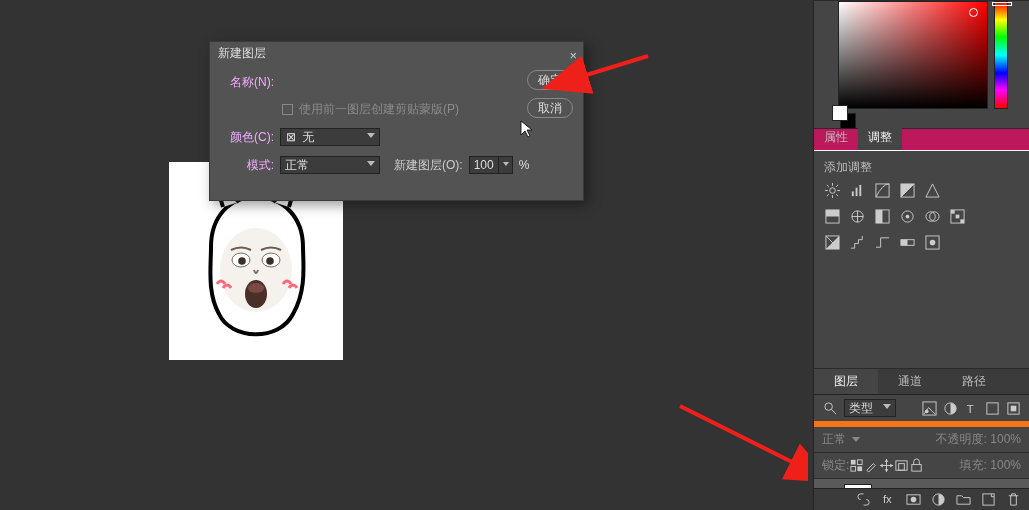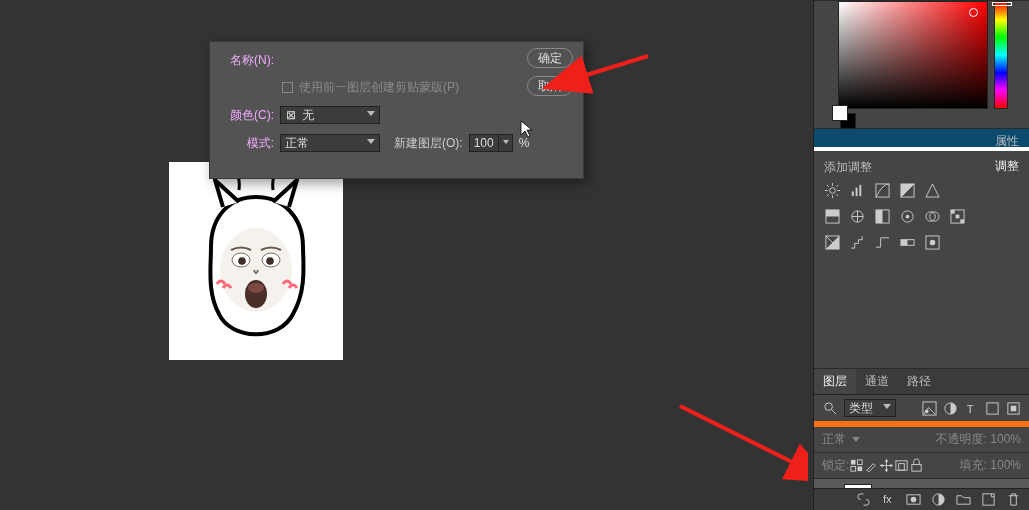--- a/index.html
+++ b/index.html
@@ -45,33 +45,33 @@
                     linear-gradient(to right, #fff, #f00); border:1px solid #222;}
   .sat .dot { position:absolute; width:9px; height:9px; border:1px solid #fff; border-radius:50%; left:130px; top:6px; }
   .hue { position:absolute; left:180px; top:0px; width:14px; height:108px;
          background:linear-gradient(to bottom,#f00,#ff0 17%,#0f0 33%,#0ff 50%,#00f 67%,#f0f 83%,#f00); border:1px solid #222;}
   .hue .slider { position:absolute; left:-3px; width:20px; height:4px; border:1px solid #fff; top:0; }
   .swatch-pair { position:absolute; left:18px; top:110px; }
   .swatch-pair div { width:16px; height:16px; border:1px solid #222; position:absolute; }
   .swatch-fg { background:#fff; left:0; top:-6px; z-index:2; }
   .swatch-bg { background:#000; left:8px; top:2px; }
 
-  .panel-tabs { display:flex; height:22px; align-items:flex-end; background:#0c4a6e; border-bottom:4px solid #ffffff;flex-direction:column; }
+  .panel-tabs { display:flex; height:22px; align-items:flex-end; background:#be185d; border-bottom:1px solid #ffffff; }
   .panel-tabs .tab { padding:4px 10px; color:#bbb; cursor:pointer; }
   .panel-tabs .tab.active { background:#454545; color:#eee; }
 
   .adj-body { padding:8px 10px 12px; }
   .adj-title { color:#bbb; margin-bottom:6px; }
   .icon-row { display:flex; gap:9px; margin-bottom:10px; flex-wrap:wrap; }
   .picon { width:16px; height:16px; display:flex; align-items:center; justify-content:center; color:#ccc; cursor:pointer; }
   .picon svg { width:15px; height:15px; }
 
   
   .layers .tabs { display:flex; background:#3b3b3b; border-bottom:1px solid #222; }
-  .layers .tab { padding:4px 9px; color:#bbb; cursor:pointer; }
+  .layers .tab { padding:4px 20px; color:#bbb; cursor:pointer; }
   .layers .tab.active { background:#454545; color:#eee; }
   .layers-toolbar { display:flex; align-items:center; gap:6px; padding:4px 8px; border-bottom:6px solid #f97316; }
   .search-icon { width:13px; height:13px; }
   .kind { flex:0 0 52px; }
   .layer-filters { display:flex; gap:6px; margin-left:auto; }
   .mini { width:15px; height:15px; }
   .opts { display:flex; align-items:center; padding:4px 8px; border-bottom:1px solid #2a2a2a; gap:6px; }
   .opts .lblm { color:#888; }
   .opts .val { color:#888; }
   .pct-box { margin-left:auto; color:#888; }
@@ -121,20 +121,24 @@
       <ellipse cx="87" cy="126" rx="8" ry="5" fill="#7a4a42"></ellipse>
 
       <path d="M48 122 q4 -6 8 0" stroke="#ff6a7a" stroke-width="3" fill="none"></path>
       <path d="M54 126 q4 -6 8 0" stroke="#ff6a7a" stroke-width="3" fill="none"></path>
       <path d="M114 122 q4 -6 8 0" stroke="#ff6a7a" stroke-width="3" fill="none"></path>
       <path d="M120 126 q4 -6 8 0" stroke="#ff6a7a" stroke-width="3" fill="none"></path>
     </svg>
   </div>
 
   <div class="dialog">
+    <div class="titlebar">
+      <span>新建图层</span>
+      <span class="close-x">×</span>
+    </div>
     <div class="dialog-body">
       <div class="dlg-btns">
         <div class="dlg-btn">确定</div>
         <div class="dlg-btn">取消</div>
       </div>
 
       <div class="row">
         <div class="lbl">名称(N):</div>
       </div>
 

